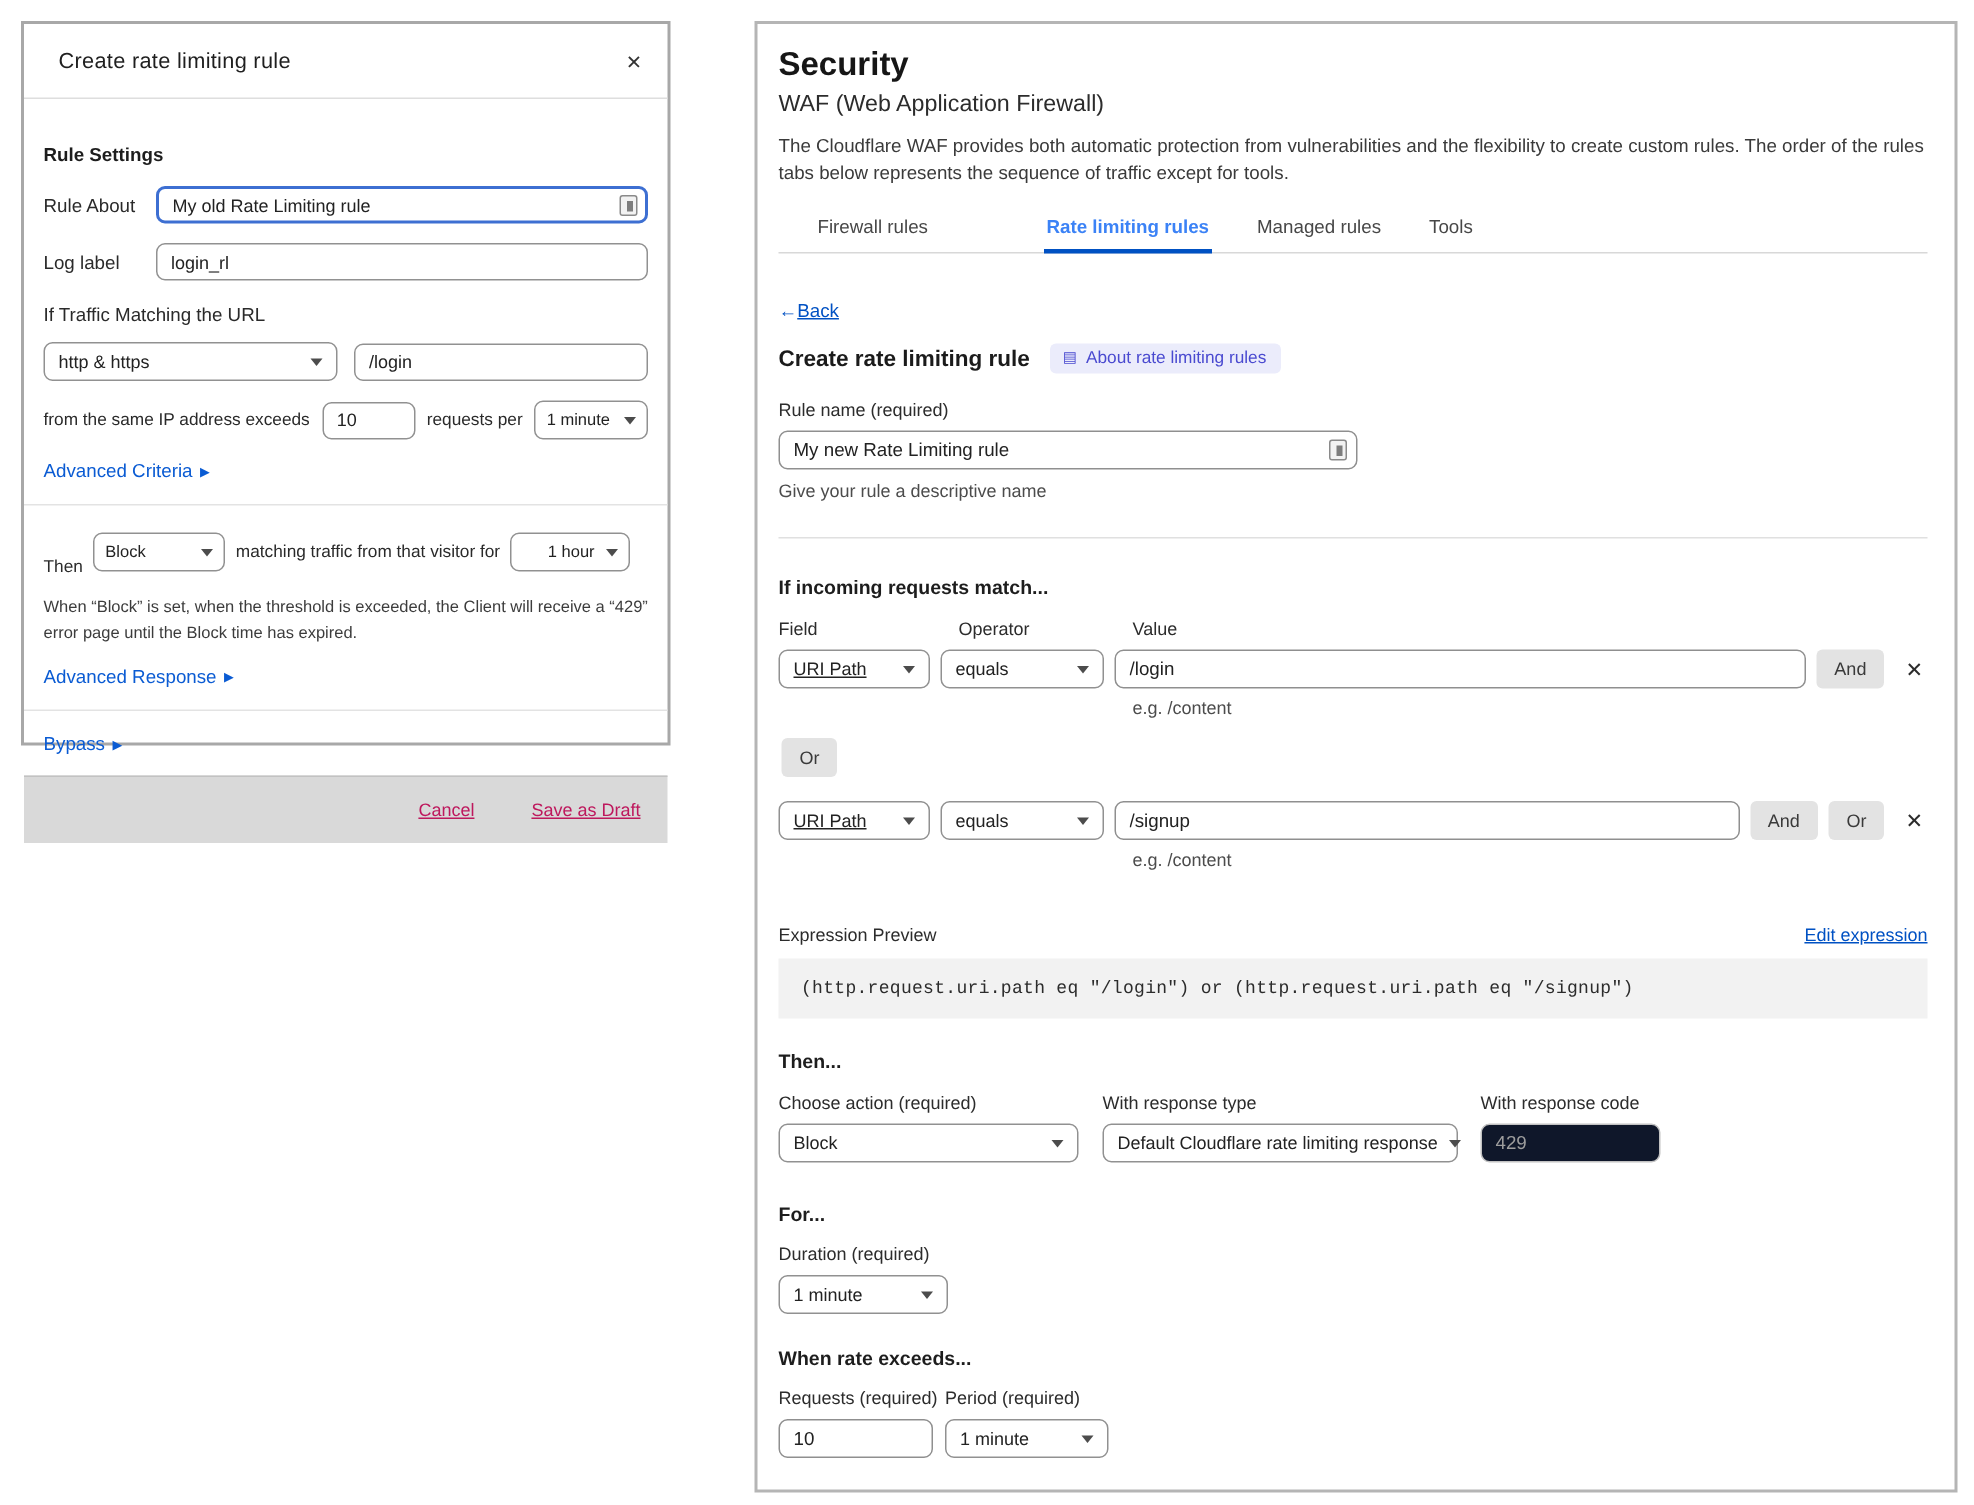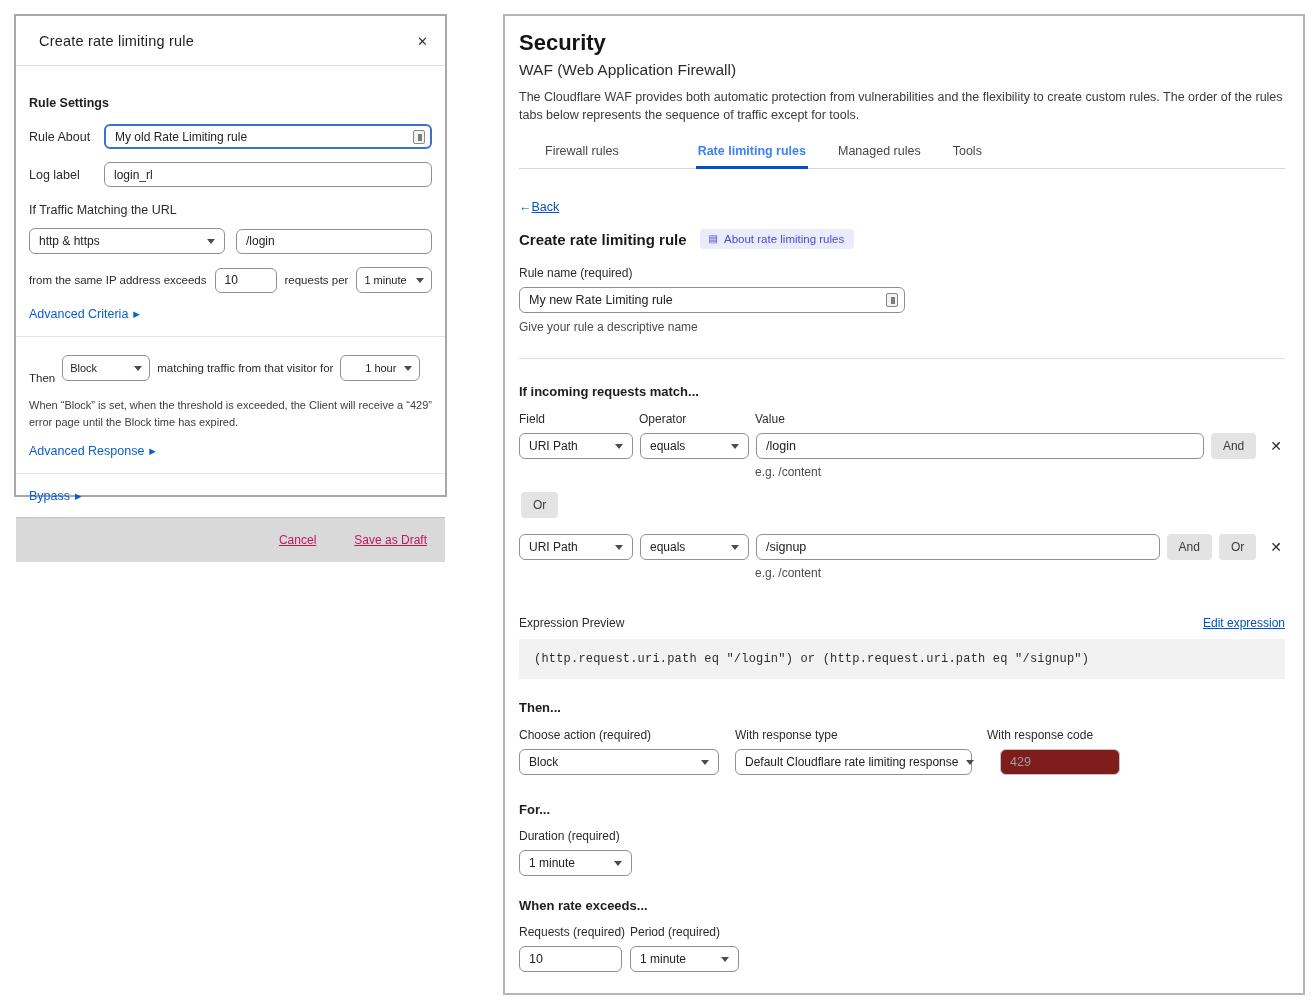--- a/index.html
+++ b/index.html
@@ -86,42 +86,42 @@
   .p-input {
     border: 1px solid #8f8f8f; border-radius: 6px; height: 26px; padding: 0 9px;
     font-size: 12.5px; color: #222; font-family: "Liberation Sans", sans-serif; background: #fff; outline: none;
   }
   .p-help { font-size: 12px; color: #4c4c4c; margin-top: 7px; }
   .p-divider { border-top: 1px solid #e0e0e0; margin-top: 24px; }
   .p-heading { font-size: 13px; font-weight: bold; color: #1d1d1d; }
   .cond-labels { display: flex; font-size: 12px; color: #2c2c2c; margin-top: 13px; }
   .cl-field { width: 120px; } .cl-op { width: 116px; }
   .cond-row { display: flex; align-items: center; gap: 7px; margin-top: 7px; }
-  .sel-field { width: 114px; } .sel-op { width: 109px; }
+  .sel-field { width: 101px; text-decoration: underline; } .sel-op { width: 109px; }
   .cond-value { flex: 1; }
   .btn-gray {
     background: #e3e3e3; border: none; border-radius: 4px; padding: 7px 12px;
     font-size: 12px; color: #3a3a3a; font-family: inherit; cursor: pointer; line-height: 1;
   }
   .remove-x { font-size: 14px; color: #2c2c2c; cursor: pointer; padding: 0 3px; margin-left: 4px; }
   .cond-help { margin-left: 236px; font-size: 12px; color: #4c4c4c; margin-top: 6px; }
   .or-standalone { margin: 13px 0 6px 2px; }
   .expr-row { display: flex; justify-content: space-between; align-items: baseline; margin-top: 36px; }
   .edit-link { color: #0051c3; font-size: 12px; text-decoration: underline; cursor: pointer; }
   .code-block {
     background: #f2f2f2; margin-top: 9px; padding: 13px 15px;
     font-family: "Liberation Mono", monospace; font-size: 12px; color: #2c2c2c; letter-spacing: .2px;
   }
   .then-heading { margin-top: 21px; }
   .cols { display: flex; margin-top: 13px; }
   .col-a { width: 216px; } .col-b { width: 252px; }
   .sel-block { width: 200px; } .sel-resp { width: 237px; }
   .disabled-input {
-    background: #7f1d1d; border: 1px solid #c2c2c2; color: #9d9d9d;
-    border-radius: 6px; height: 26px; width: 120px; padding: 0 9px; font-size: 12.5px; font-family: inherit; margin-left: 13px;
+    background: #0f172a; border: 1px solid #c2c2c2; color: #9d9d9d;
+    border-radius: 6px; height: 26px; width: 120px; padding: 0 9px; font-size: 12.5px; font-family: inherit;
   }
   .for-heading { margin-top: 27px; }
   .sel-sm { width: 113px; }
   .rate-heading { margin-top: 22px; }
   .rate-labels { display: flex; margin-top: 12px; font-size: 12px; color: #2c2c2c; }
   .rl-req { width: 111px; }
   .rate-controls { display: flex; gap: 8px; margin-top: 7px; }
   .req-input { width: 103px; } .sel-period { width: 109px; }
   .mt7 { margin-top: 7px; } .mt12 { margin-top: 12px; }
 </style>

